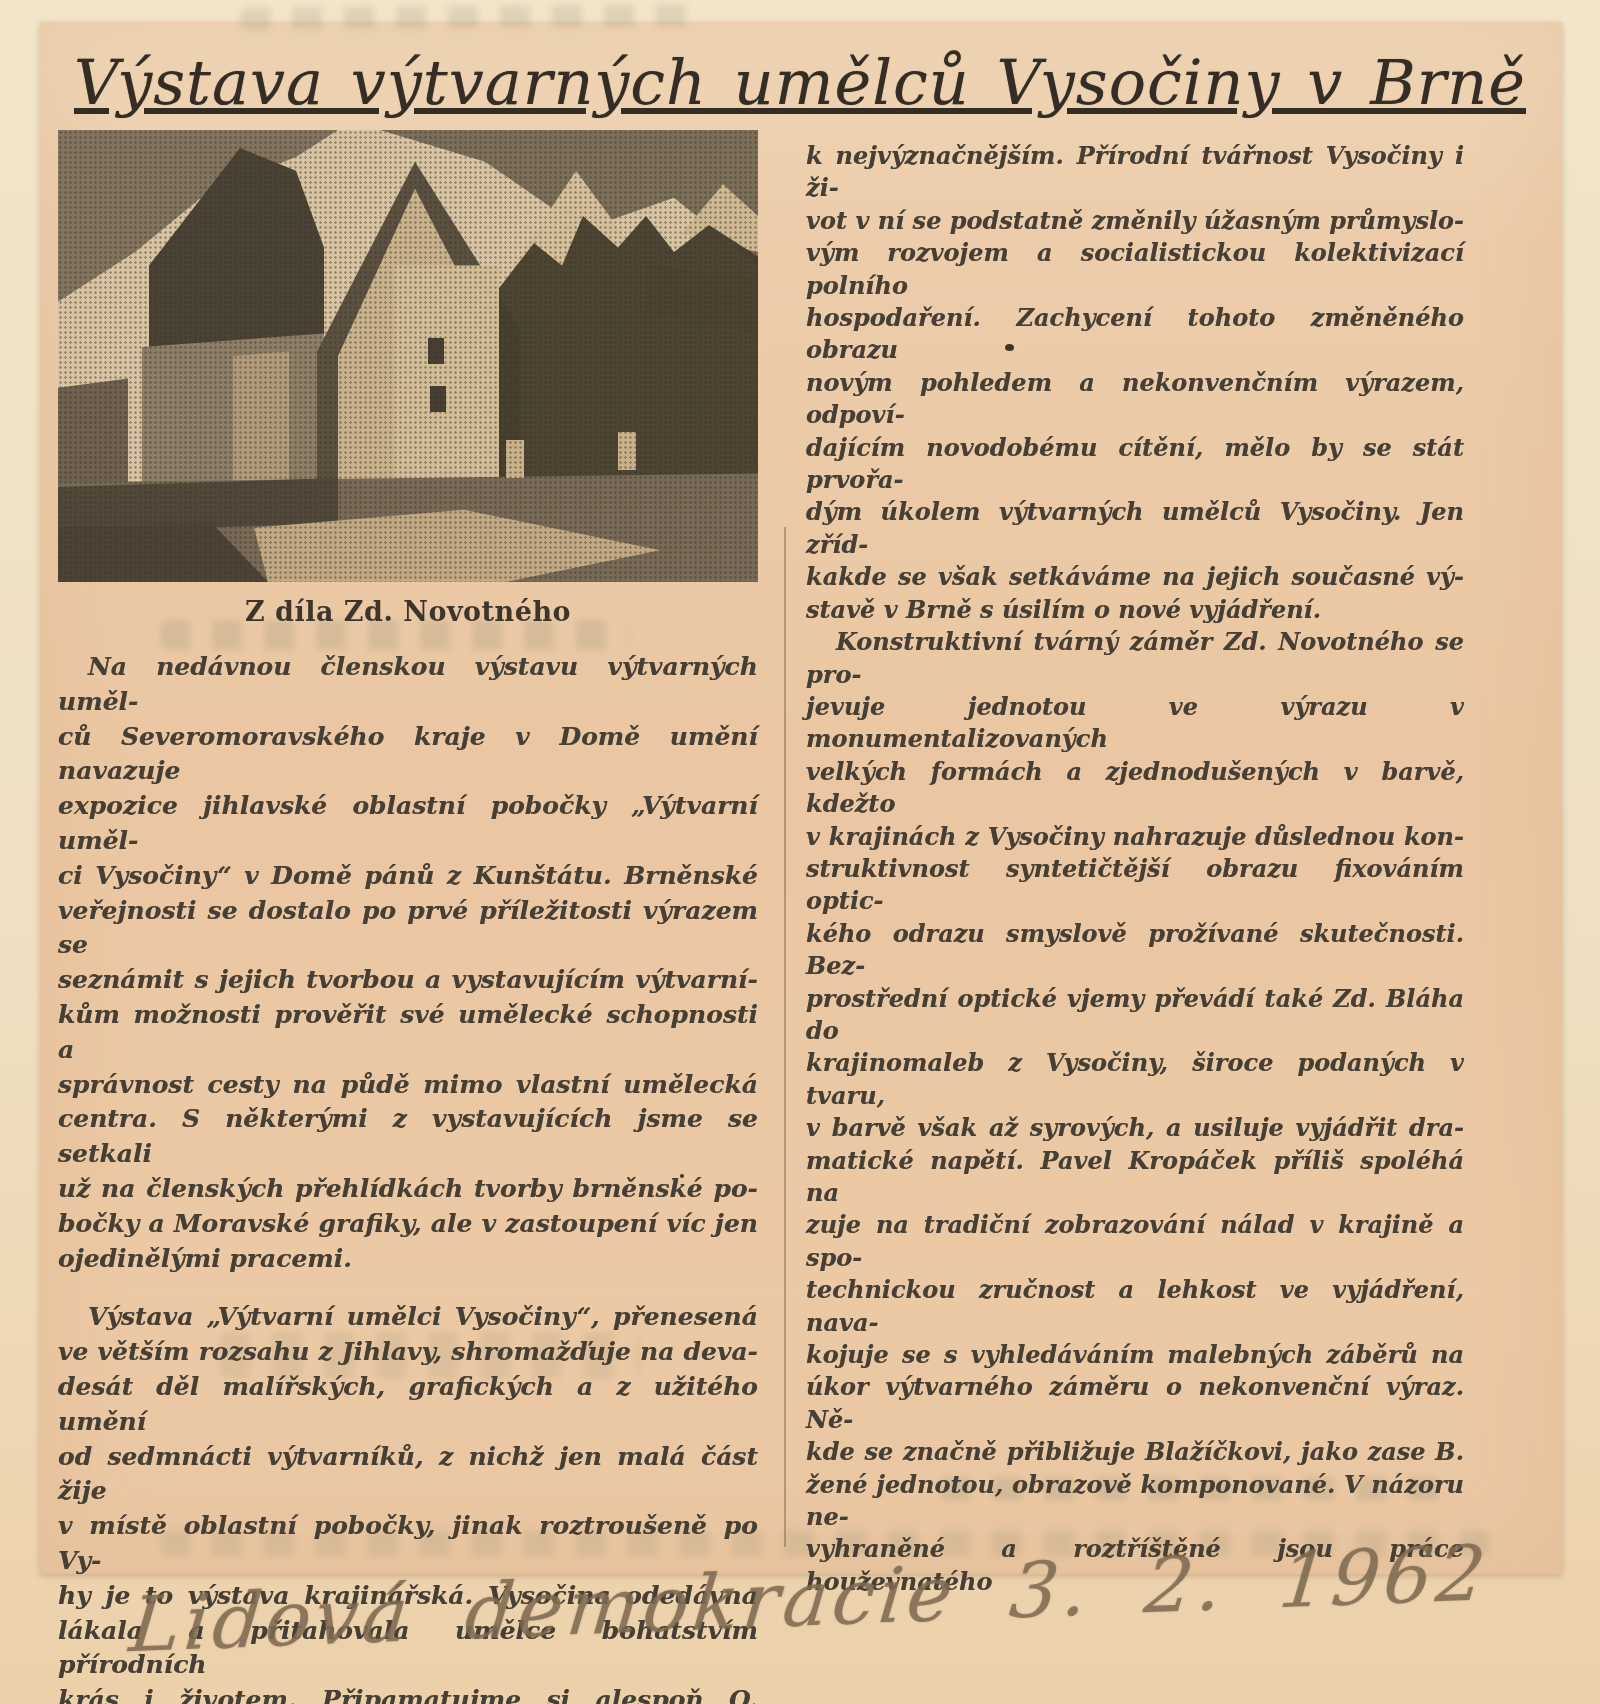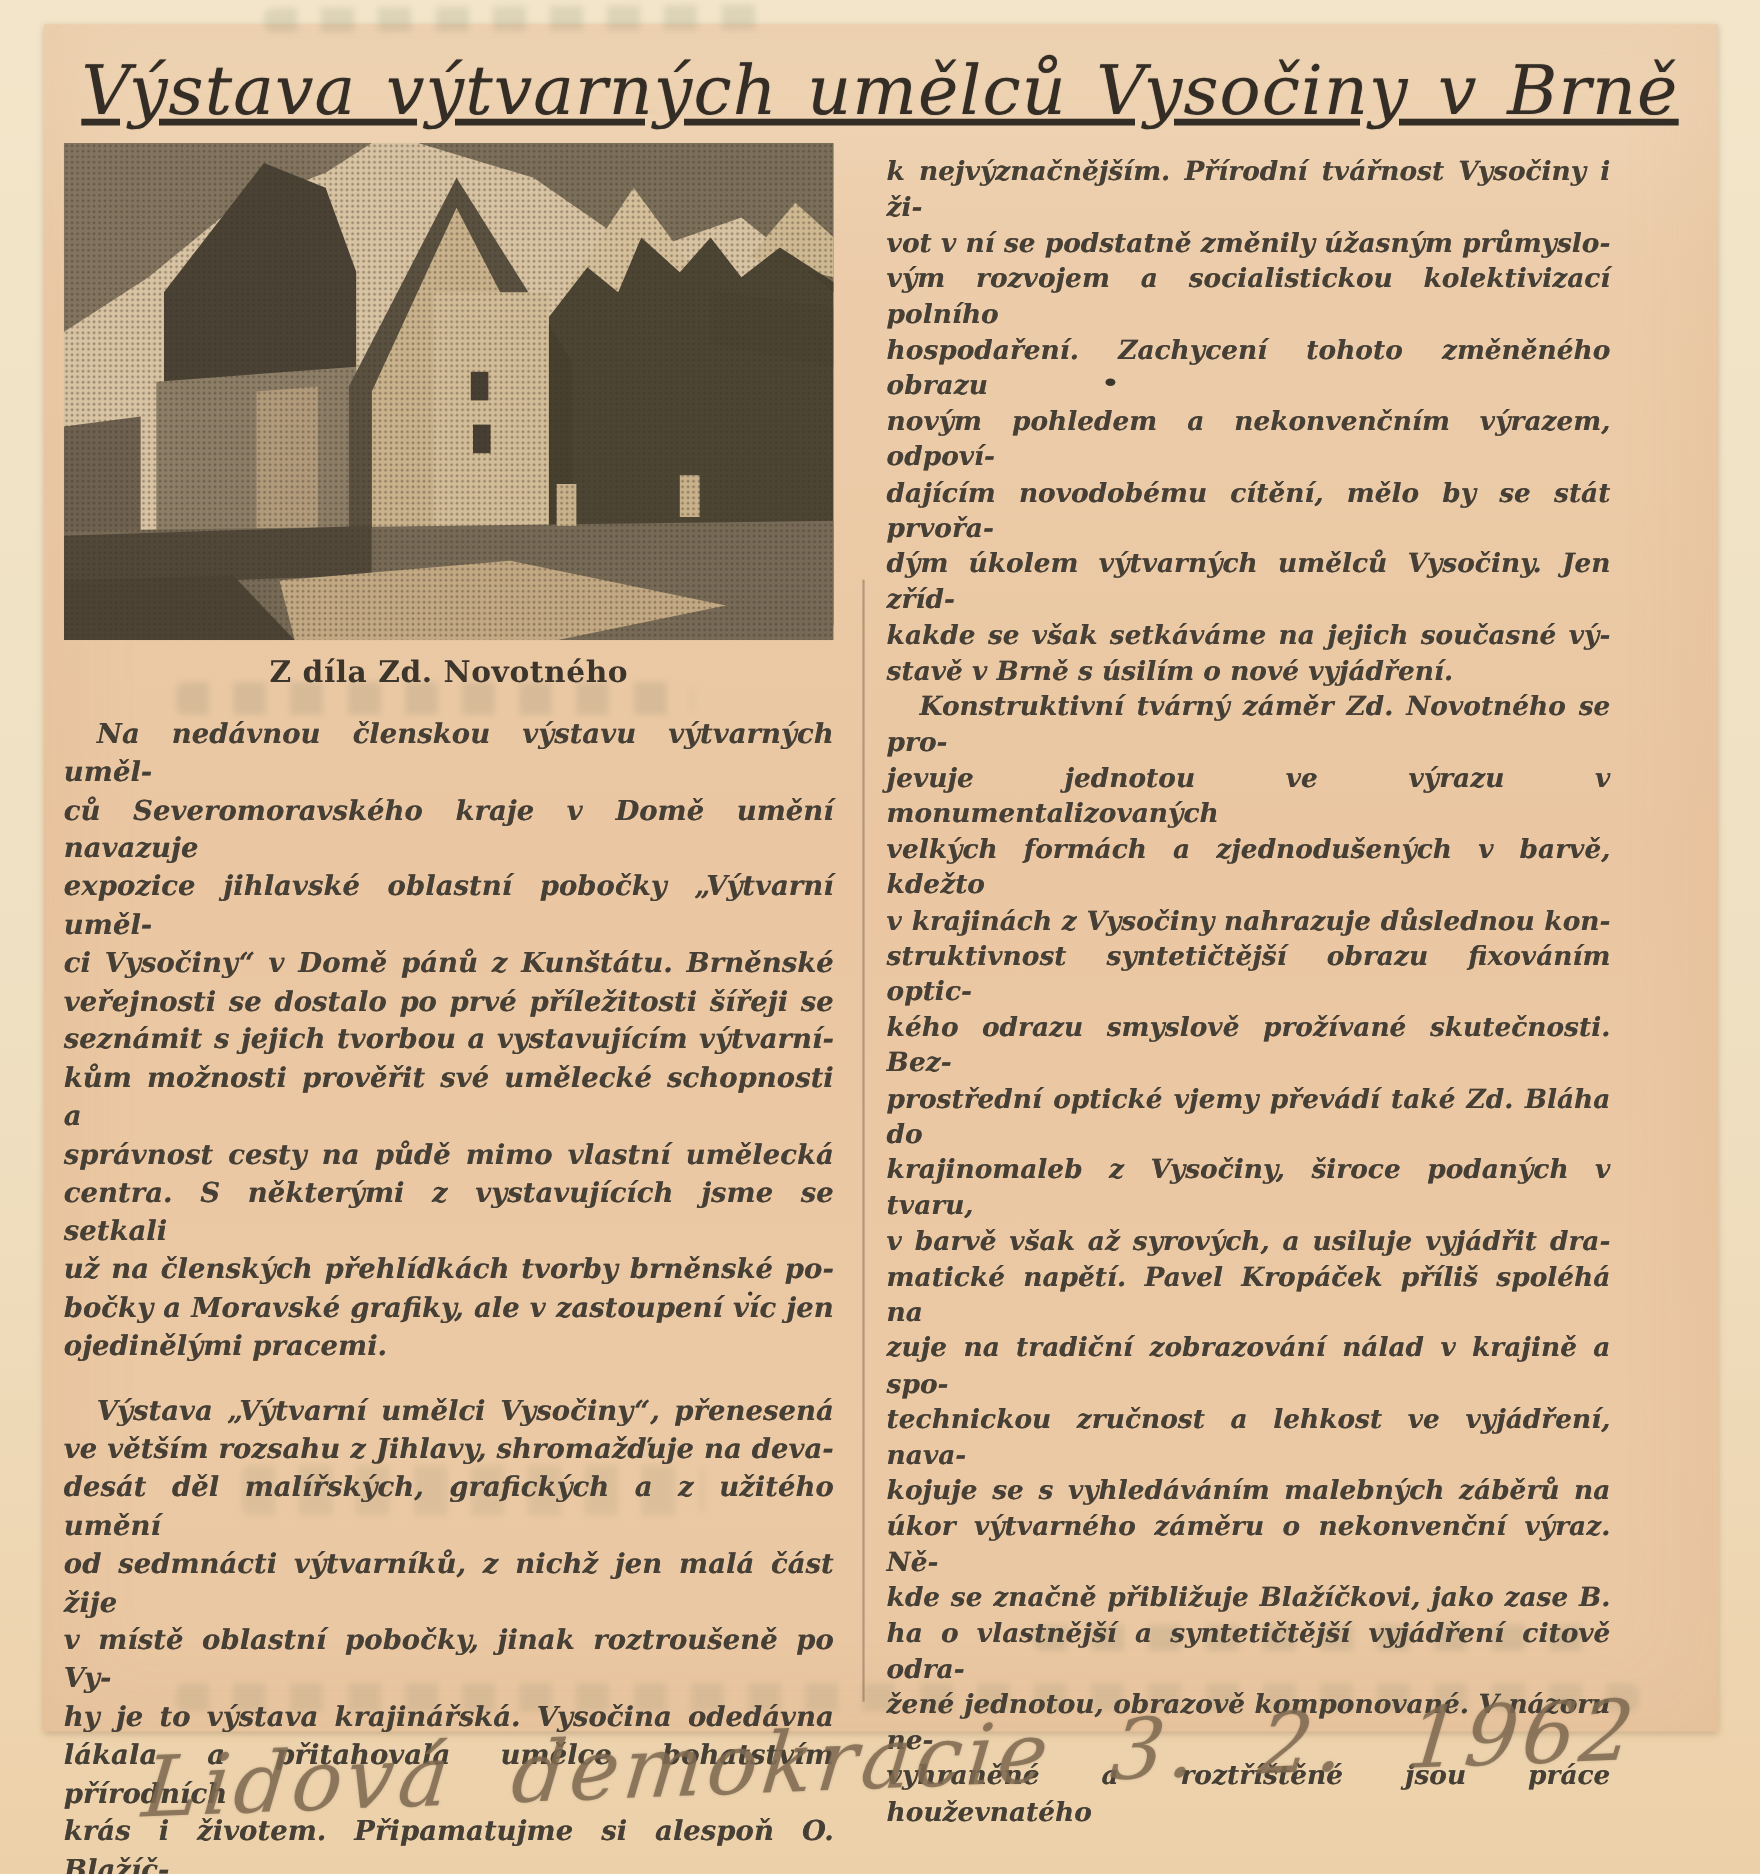--- a/index.html
+++ b/index.html
@@ -125,21 +125,21 @@
     <div class="caption">Z díla Zd. Novotného</div>
 
     <div class="divider"></div>
 
     <div class="col col-left newsbody">
       <div class="para indent">
           <div class="tline tfirst">Na nedávnou členskou výstavu výtvarných uměl-</div>
           <div class="tline">ců Severomoravského kraje v Domě umění navazuje</div>
           <div class="tline">expozice jihlavské oblastní pobočky „Výtvarní uměl-</div>
           <div class="tline">ci Vysočiny“ v Domě pánů z Kunštátu. Brněnské</div>
-          <div class="tline">veřejnosti se dostalo po prvé příležitosti šířeji se</div>
+          <div class="tline">veřejnosti se dostalo po prvé příležitosti výrazem se</div>
           <div class="tline">seznámit s jejich tvorbou a vystavujícím výtvarní-</div>
           <div class="tline">kům možnosti prověřit své umělecké schopnosti a</div>
           <div class="tline">správnost cesty na půdě mimo vlastní umělecká</div>
           <div class="tline">centra. S některými z vystavujících jsme se setkali</div>
           <div class="tline">už na členských přehlídkách tvorby brněnské po-</div>
           <div class="tline">bočky a Moravské grafiky, ale v zastoupení víc jen</div>
           <div class="tline tlast">ojedinělými pracemi.</div>
         </div>
       <div class="para indent">
           <div class="tline tfirst">Výstava „Výtvarní umělci Vysočiny“, přenesená</div>
@@ -174,21 +174,20 @@
           <div class="tline">kého odrazu smyslově prožívané skutečnosti. Bez-</div>
           <div class="tline">prostřední optické vjemy převádí také Zd. Bláha do</div>
           <div class="tline">krajinomaleb z Vysočiny, široce podaných v tvaru,</div>
           <div class="tline">v barvě však až syrových, a usiluje vyjádřit dra-</div>
           <div class="tline">matické napětí. Pavel Kropáček příliš spoléhá na</div>
           <div class="tline">zuje na tradiční zobrazování nálad v krajině a spo-</div>
           <div class="tline">technickou zručnost a lehkost ve vyjádření, nava-</div>
           <div class="tline">kojuje se s vyhledáváním malebných záběrů na</div>
           <div class="tline">úkor výtvarného záměru o nekonvenční výraz. Ně-</div>
           <div class="tline">kde se značně přibližuje Blažíčkovi, jako zase B.</div>
-          <div class="tline">ha o vlastnější a syntetičtější vyjádření citově odra-</div>
           <div class="tline">žené jednotou, obrazově komponované. V názoru ne-</div>
           <div class="tline">vyhraněné a roztříštěné jsou práce houževnatého</div>
         </div>
 
     </div>
 
   </div>
 
   <div class="handwriting">Lidová demokracie 3. 2. 1962</div>
 

